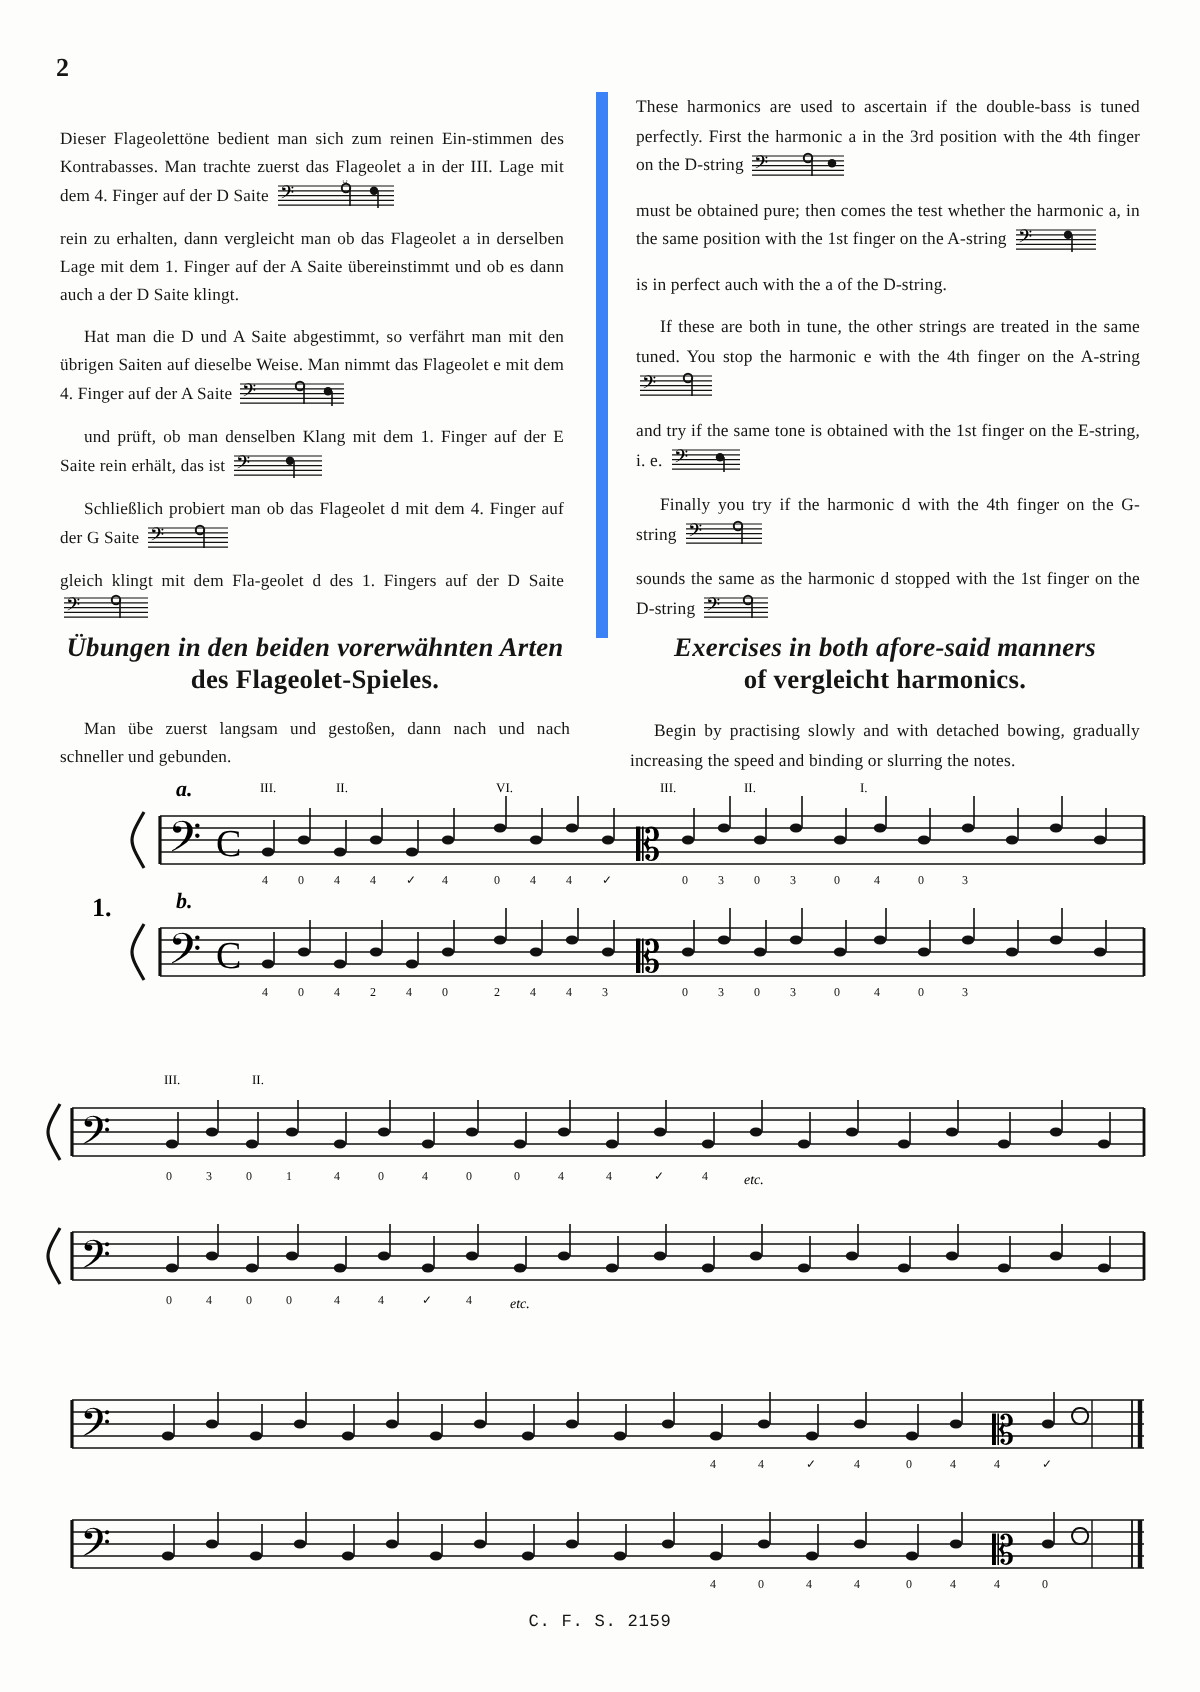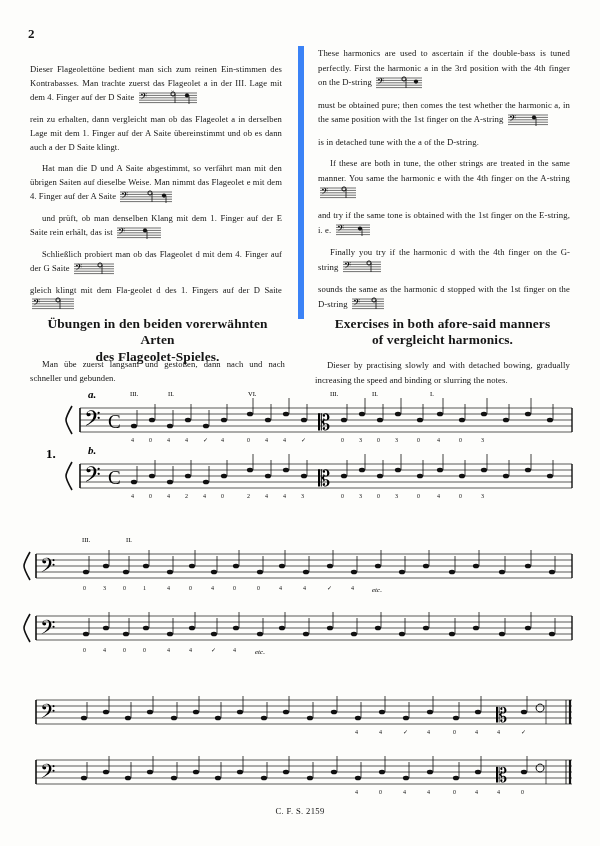--- a/index.html
+++ b/index.html
@@ -77,21 +77,21 @@
   .headings .col.right { border-left: none; }
   .h-title {
     font-family: "Liberation Serif", serif;
     font-weight: bold;
     font-size: 13.4px;
     text-align: center;
     line-height: 1.22;
     margin: 0;
     letter-spacing: 0.01em;
   }
-  .h-title .l1 { display: block; }
+  .h-title .l1 { display: block; font-style: italic; }
   .h-title .l2 { display: block; }
 
   .subparas {
     position: absolute;
     left: 30px;
     top: 358px;
     width: 540px;
     display: flex;
     gap: 16px;
     font-family: Liberation Serif, serif;
@@ -113,21 +113,21 @@
     width: 600px;
   }
   .sys svg { display: block; }
 
   .footer {
     position: absolute;
     left: 0;
     top: 806px;
     width: 600px;
     text-align: center;
-    font-family: Liberation Serif, serif;
+    font-family: Liberation Mono, monospace;
     font-size: 8.6px;
     letter-spacing: 0.04em;
   }
 </style>
 </head>
 <body>
 
 <div class="page">
 
   <div class="page-number">2</div>
@@ -266,24 +266,24 @@
                 <line x1="0" y1="10.2" x2="40" y2="10.2"></line>
               <line x1="0" y1="12.6" x2="40" y2="12.6"></line>
             </g>
             <text x="1" y="11" font-size="11" font-family="DejaVu Serif, serif">𝄢</text>
             <circle cx="26" cy="5.4" r="2.1" fill="#111"></circle>
             <line x1="28" y1="5.4" x2="28" y2="14" stroke="#111" stroke-width="0.8"></line>
           </svg>
         </span>
       </p>
 
-      <p class="para">is in detached tune with the a of the D-string.</p>
+      <p class="para">is in perfect auch with the a of the D-string.</p>
 
       <p class="para indent">
-        <span>If these are both in tune, the other strings are treated in the same manner. You same the harmonic e with the 4th finger on the A-string</span>
+        <span>If these are both in tune, the other strings are treated in the same tuned. You stop the harmonic e with the 4th finger on the A-string</span>
         <span class="snip">
           <svg width="36" height="15" viewBox="0 0 36 15">
             <g stroke="#111" stroke-width="0.6">
               <line x1="0" y1="3" x2="36" y2="3"></line>
                 <line x1="0" y1="5.4" x2="36" y2="5.4"></line>
               <line x1="0" y1="7.8" x2="36" y2="7.8"></line>
                 <line x1="0" y1="10.2" x2="36" y2="10.2"></line>
               <line x1="0" y1="12.6" x2="36" y2="12.6"></line>
             </g>
             <text x="1" y="11" font-size="11" font-family="DejaVu Serif, serif">𝄢</text>
@@ -362,21 +362,21 @@
         <span class="l2">of vergleicht harmonics.</span>
       </div>
     </div>
   </div>
 
   <div class="subparas">
     <div class="col left">
       <p class="para indent">Man übe zuerst langsam und gestoßen, dann nach und nach schneller und gebunden.</p>
     </div>
     <div class="col right">
-      <p class="para indent">Dieser by practising slowly and with detached bowing, gradually increasing the speed and binding or slurring the notes.</p>
+      <p class="para indent">Begin by practising slowly and with detached bowing, gradually increasing the speed and binding or slurring the notes.</p>
     </div>
   </div>
 
   <div class="music">
 
     <div class="sys" style="top:0px;">
       <svg width="600" height="125" viewBox="0 0 600 125">
 
         <g stroke="#111" stroke-width="0.7">
           <line x1="80" y1="22" x2="572" y2="22"></line>

